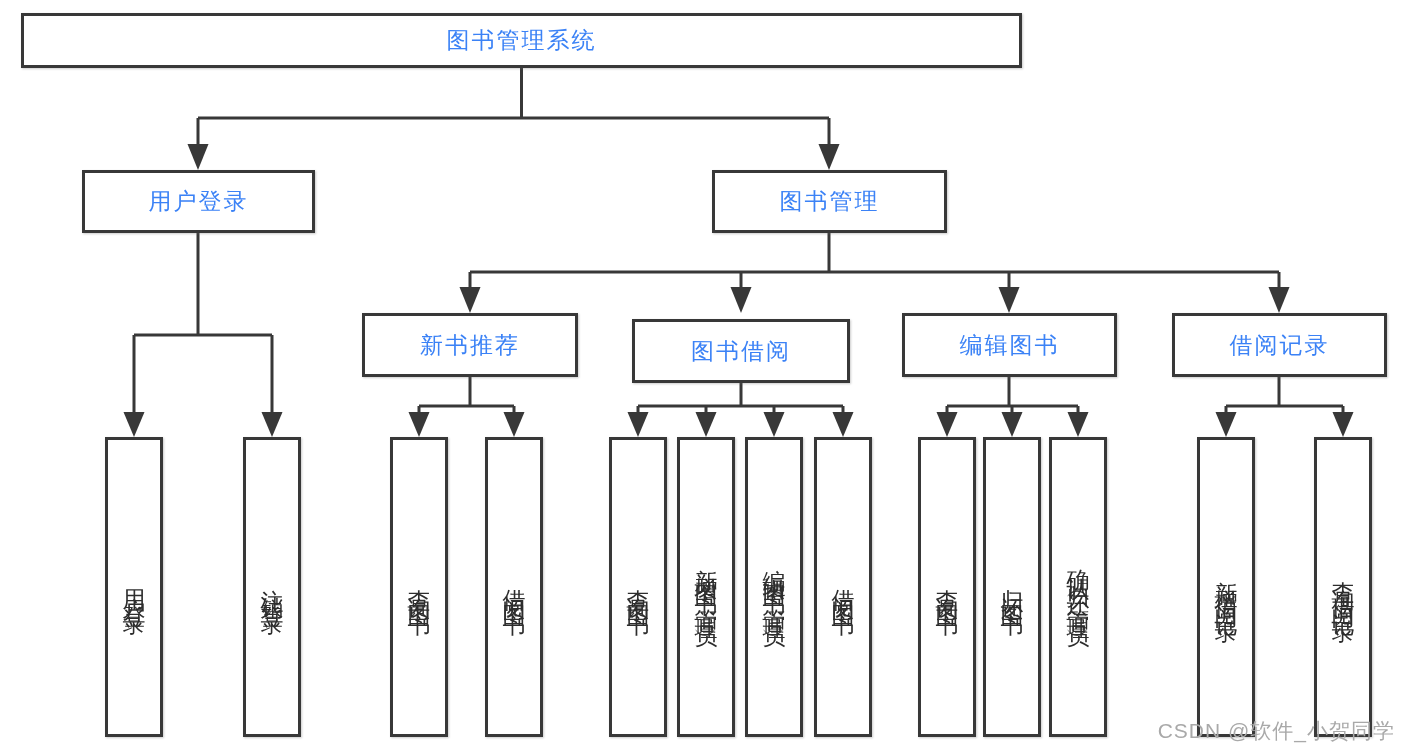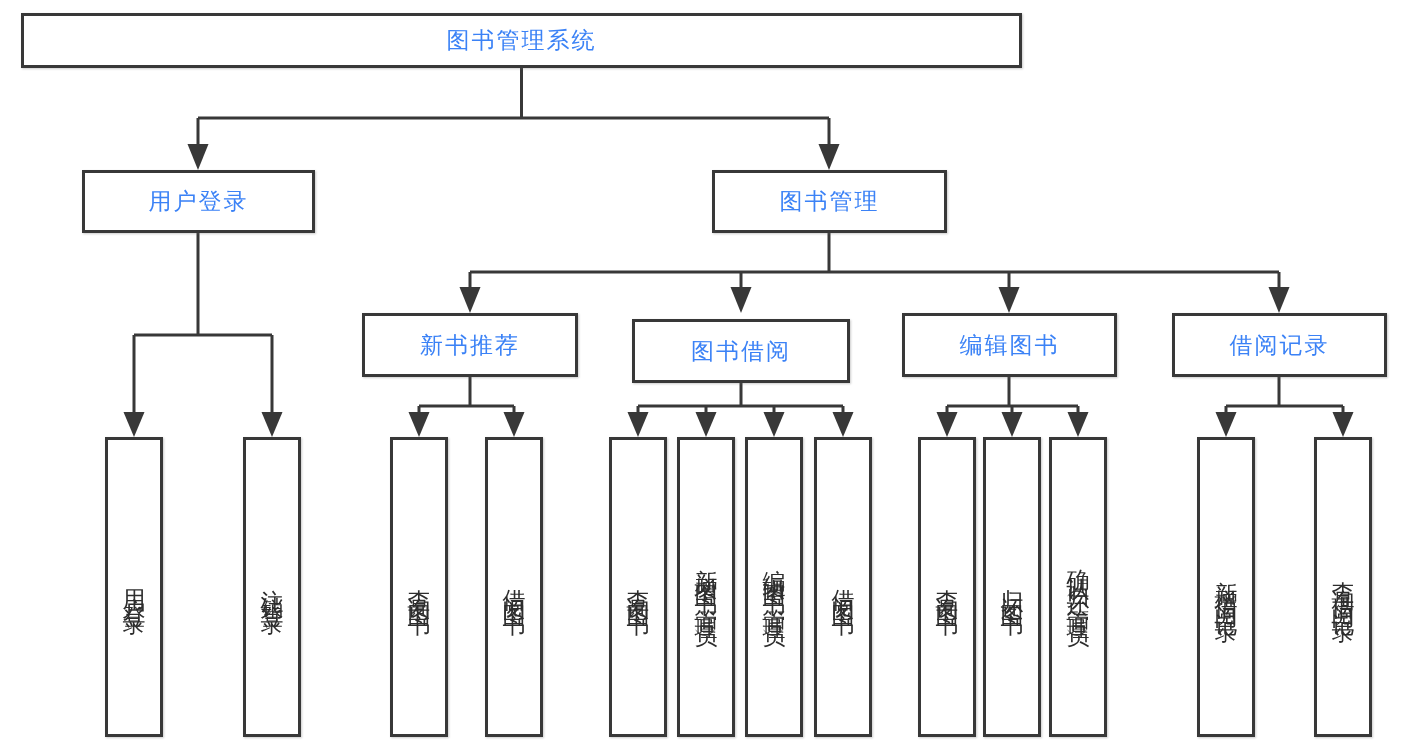--- a/index.html
+++ b/index.html
@@ -180,14 +180,15 @@
   <div class="box leaf" id="leaf-10">
     <span class="vlabel">确认归还（管理员）</span>
   </div>
   <div class="box leaf" id="leaf-11">
     <span class="vlabel">新增借阅记录</span>
   </div>
   <div class="box leaf" id="leaf-12">
     <span class="vlabel">查询借阅记录</span>
   </div>
 
+  <div id="watermark">CSDN @软件_小贺同学</div>
 
 </div>
 
 </body></html>

